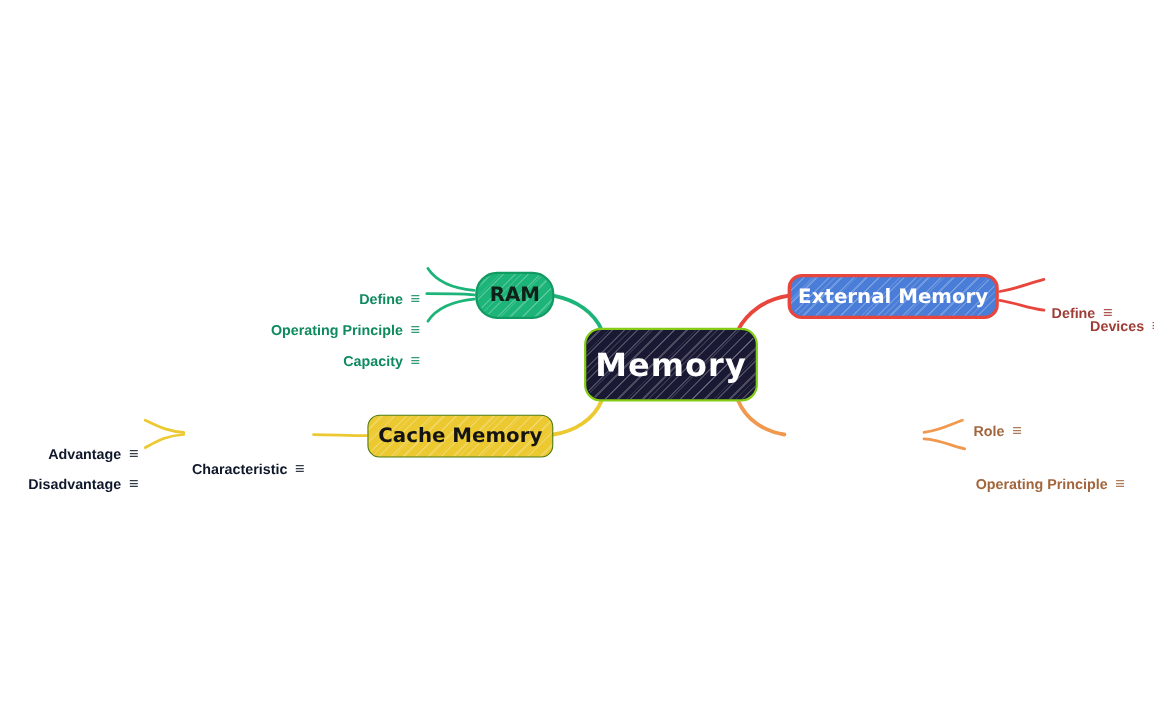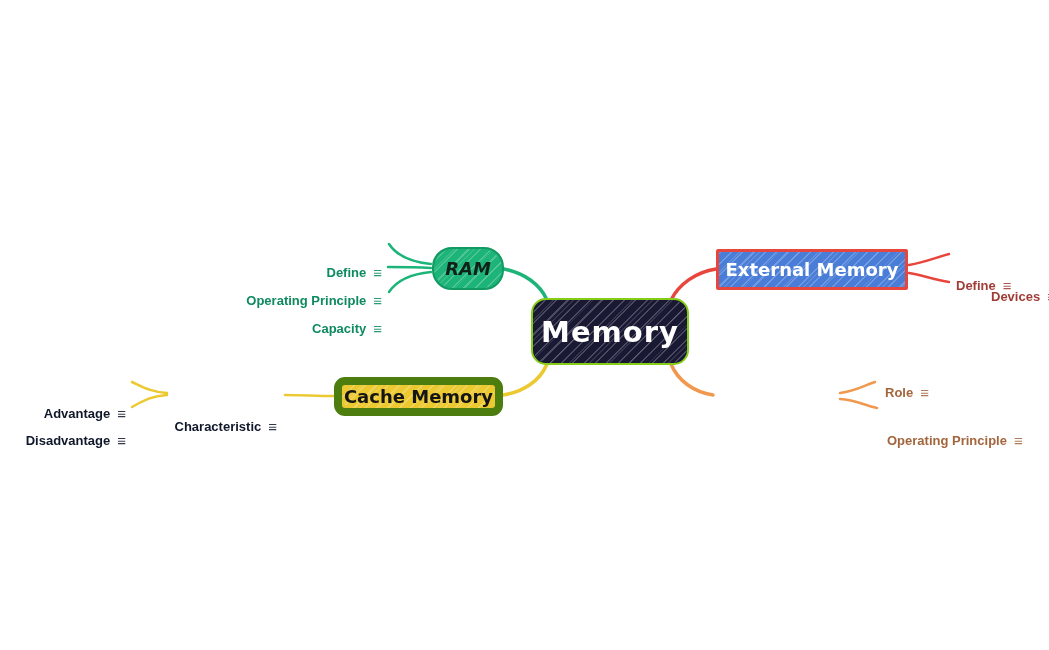--- a/index.html
+++ b/index.html
@@ -46,30 +46,30 @@
 
   #memory-node {
     left: 531px; top: 298px; width: 158px; height: 67px;
     background: #191934; border: 2px solid #84cc16;
     border-radius: 15px; color: #ffffff; font-size: 29px;
     letter-spacing: 1px;
   }
   #ram-node {
     left: 432px; top: 247px; width: 72px; height: 43px;
     background: #1cb478; border: 2px solid #129a63;
-    border-radius: 20px; color: #10211a; font-size: 18px; font-style: italic;
+    border-radius: 20px; color: #10211a; font-size: 18px;
   }
   #external-node {
     left: 716px; top: 249px; width: 192px; height: 41px;
     background: #4a7dd8; border: 3px solid #e8463c;
-    border-radius: 2px; color: #ffffff; font-size: 18px;
+    border-radius: 13px; color: #ffffff; font-size: 18px;
   }
   #cache-node {
     left: 334px; top: 377px; width: 169px; height: 39px;
-    background: #ecc930; border: 8px solid #4d7c0f;
+    background: #ecc930; border: 1px solid #4d7c0f;
     border-radius: 11px; color: #141414; font-size: 18px;
   }
   #operation-node {
     left: 713px; top: 377px; width: 126px; height: 39px;
     background: #f0994e; border: 2px solid #e2873a;
     border-radius: 11px; color: #141414; font-size: 18px;
   }
 
   
   .leaf {

